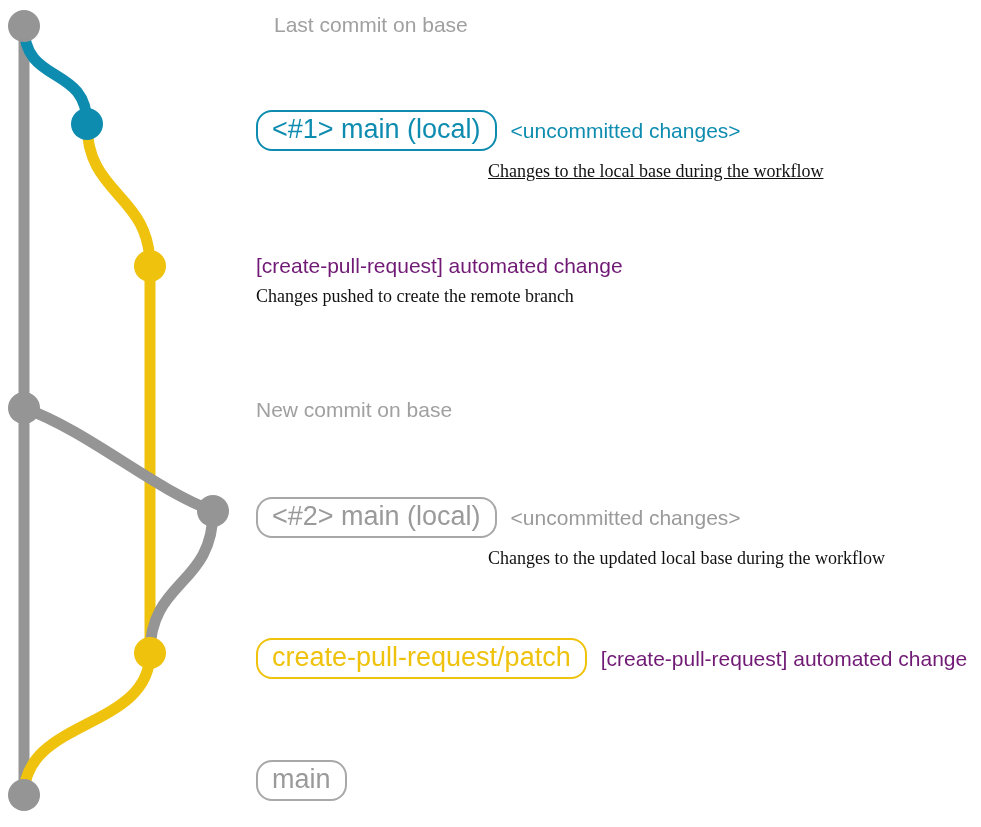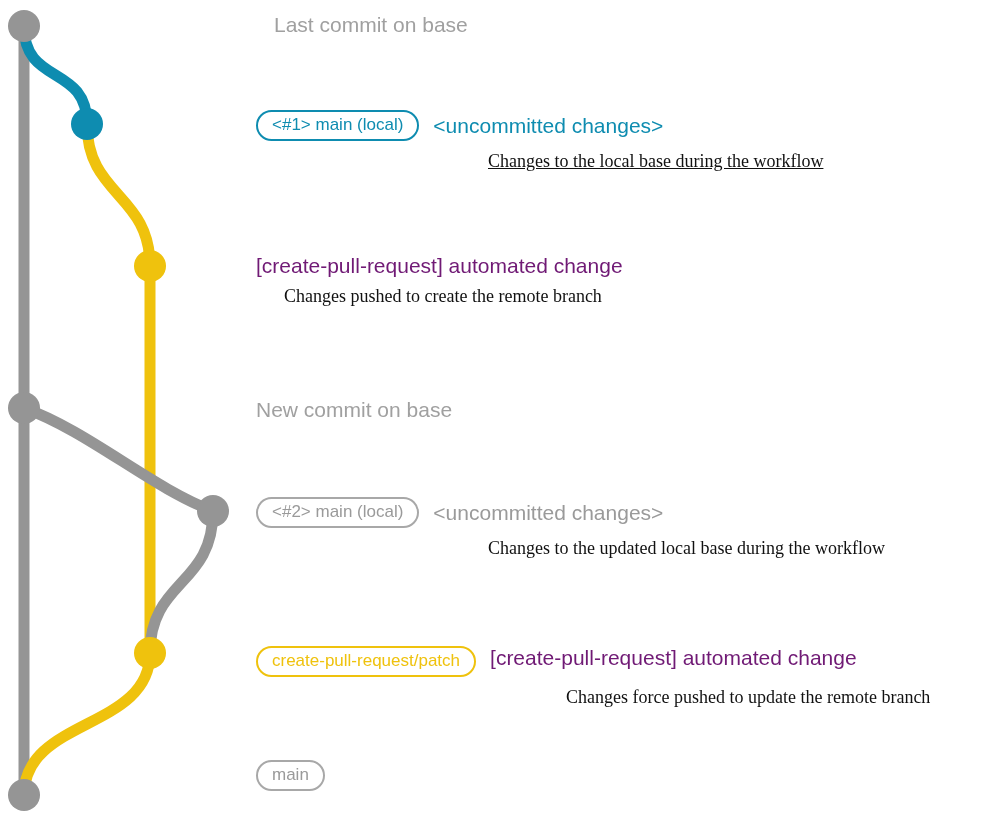--- a/index.html
+++ b/index.html
@@ -44,28 +44,28 @@
   }
 
   .pill {
     display: inline-flex;
     align-items: center;
     justify-content: center;
     border-radius: 16px;
     border: 2px solid #9a9a9a;
     color: #9a9a9a;
     padding: 4px 14px 6px 14px;
-    font-size: 17px;
+    font-size: 27px;
     line-height: 1;
     white-space: nowrap;
     box-sizing: border-box;
     background: transparent;
   }
   .pill.blue   { border-color: #0e8cb0; color: #0e8cb0; }
-  .pill.yellow { border-color: #efc20d; color: #efc20d; margin-top: 8px; }
+  .pill.yellow { border-color: #efc20d; color: #efc20d; }
   .pill.gray   { border-color: #a8a8a8; color: #9a9a9a; }
 
   .subject {
     font-size: 21px;
     line-height: 1;
     white-space: nowrap;
   }
   .subject.blue   { color: #0e8cb0; }
   .subject.yellow { color: #701a75; }
   .subject.gray   { color: #9a9a9a; }
@@ -123,40 +123,39 @@
     <span class="pill blue">&lt;#1&gt; main (local)</span>
     <span class="subject blue">&lt;uncommitted changes&gt;</span>
   </div>
   <div class="note" style="margin-left:232px;text-decoration:underline;">Changes to the local base during the workflow</div>
 </div>
 
 <div class="row-stack" style="left:256px; top:255px;">
   <div class="row-line">
     <span class="subject yellow">[create-pull-request] automated change</span>
   </div>
-  <div class="note" style="margin-left:28px;">Changes pushed to create the remote branch</div>
+  <div class="note" style="margin-left:0;">Changes pushed to create the remote branch</div>
 </div>
 
 <div class="row" style="left:256px; top:399px;">
   <span class="heading">New commit on base</span>
 </div>
 
 <div class="row-stack" style="left:256px; top:497px;justify-content:space-between;">
   <div class="row-line">
     <span class="pill gray">&lt;#2&gt; main (local)</span>
     <span class="subject gray">&lt;uncommitted changes&gt;</span>
   </div>
   <div class="note" style="margin-left:232px;">Changes to the updated local base during the workflow</div>
 </div>
 
 <div class="row-stack" style="left:256px; top:638px;">
   <div class="row-line">
     <span class="pill yellow">create-pull-request/patch</span>
     <span class="subject yellow">[create-pull-request] automated change</span>
   </div>
-  <div class="note" style="margin-left:310px;">Changes force pushed to update the remote branch</div>
 </div>
 
 <div class="row" style="left:256px; top:760px;">
   <div class="row-line">
     <span class="pill gray">main</span>
   </div>
 </div>
 
 </body></html>

